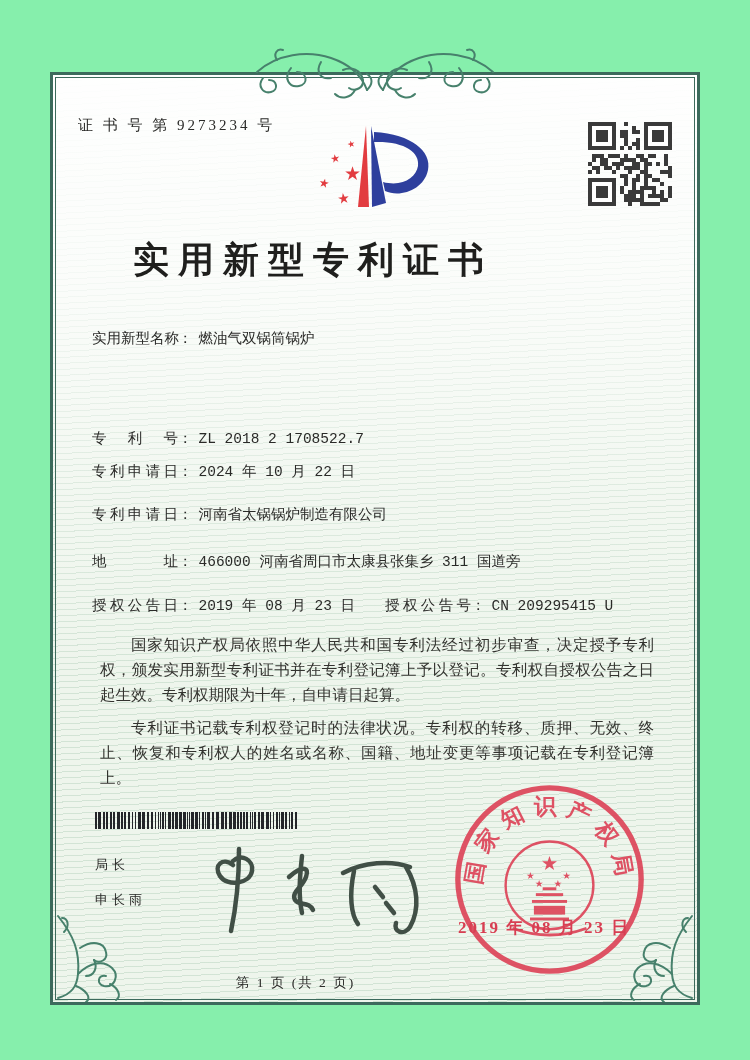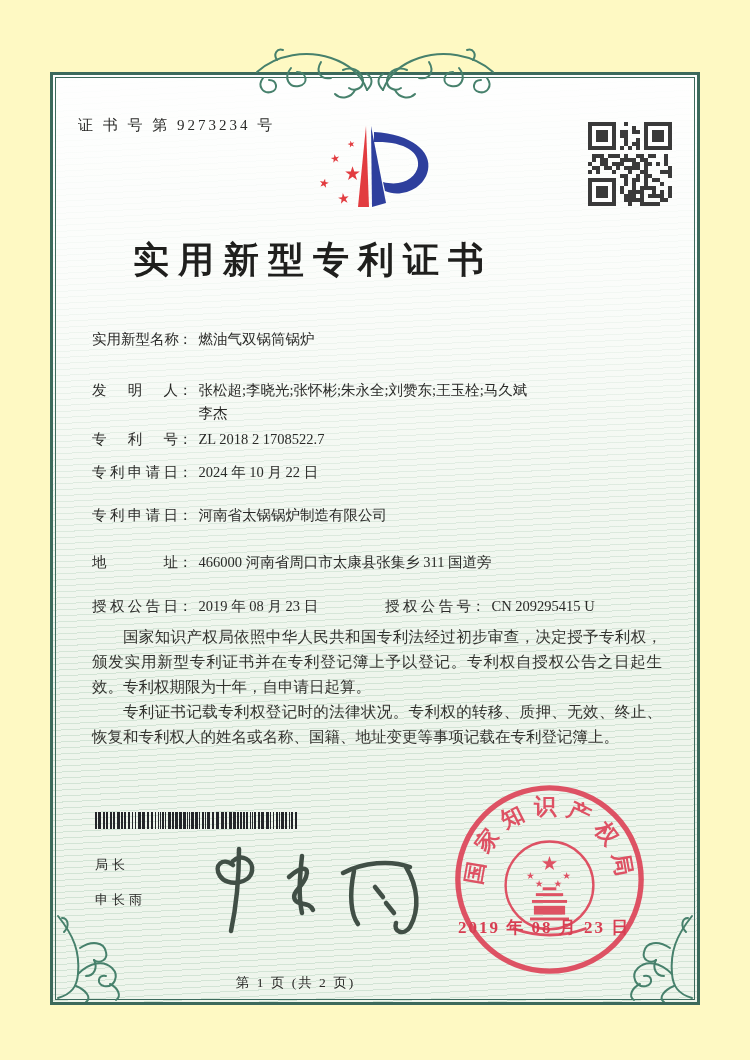--- a/index.html
+++ b/index.html
@@ -1,34 +1,34 @@
 <!DOCTYPE html>
 <html><head>
 <meta charset="utf-8">
 <style>
   html,body{margin:0;padding:0;}
-  .page{position:relative;width:750px;height:1060px;background:#fef9c3;
+  .page{position:relative;width:750px;height:1060px;background:#86efac;
         font-family:"Liberation Serif","DejaVu Serif",serif;color:#2a2a28;overflow:hidden;}
   
   .frame{position:absolute;left:50px;top:72px;width:650px;height:933px;box-sizing:border-box;
          border:3px solid #3c6a5c;
          background:
            linear-gradient(180deg, rgba(255,255,255,.96) 0%, rgba(255,255,255,.75) 22%, rgba(255,255,255,.25) 45%, rgba(255,255,255,0) 65%),
            repeating-linear-gradient(177deg, rgba(137,182,152,.28) 0 1px, rgba(137,182,152,0) 1px 6px),
            #eef5ec;}
   .frame::before{content:"";position:absolute;inset:2px;border:1px solid #3c6a5c;pointer-events:none;}
   .abs{position:absolute;}
   
   .certno{left:78px;top:116px;font-size:15px;letter-spacing:3px;}
   .title{left:0;top:236px;width:626px;text-align:center;font-size:36px;font-weight:600;letter-spacing:9px;color:#1f1f1d;}
-  .frow{left:92px;font-size:14.5px;line-height:23px;white-space:nowrap;}
+  .frow{left:92px;font-size:14.5px;line-height:23px;white-space:nowrap;font-family:Liberation Mono, monospace;}
   .flabel{display:inline-block;width:86px;text-align:justify;text-align-last:justify;vertical-align:top;}
   .fvalue{display:inline-block;margin-left:6px;white-space:pre-line;vertical-align:top;}
   .paras{left:92px;top:624px;width:570px;font-size:15.5px;line-height:25px;text-align:justify;color:#33332f;}
-  .paras p{margin:0;text-indent:2em;}
+  .paras p{margin:8px;text-indent:2em;}
   .sig{font-size:13px;letter-spacing:4px;}
   .footerpage{left:0;top:974px;width:591px;text-align:center;font-size:13.5px;letter-spacing:2px;}
   .backnote{left:0;top:1074px;width:750px;text-align:center;font-size:16px;letter-spacing:4px;color:#3a3a36;}
   .sealdate{left:458px;top:916px;font-size:17px;letter-spacing:2px;color:#d83e52;font-weight:600;z-index:6;}
   svg{display:block;}
   .seal-svg{opacity:.9;z-index:5;}
 </style>
 </head>
 <body>
 
@@ -224,24 +224,20 @@
       <rect x="0" y="56" width="28" height="28" fill="#3a3a3a"></rect>
       <rect x="4" y="60" width="20" height="20" fill="#fff"></rect>
       <rect x="8" y="64" width="12" height="12" fill="#3a3a3a"></rect>
     </svg>
 
   <div class="abs title">实用新型专利证书</div>
 
   <div class="abs frow" style="top:328px">
     <span class="flabel">实用新型名称</span><span>：</span><span class="fvalue">燃油气双锅筒锅炉</span>
   </div>
-  <div class="abs frow" style="top:379px">
-    <span class="flabel">发明人</span><span>：</span><span class="fvalue">张松超;李晓光;张怀彬;朱永全;刘赞东;王玉栓;马久斌
-李杰</span>
-  </div>
   <div class="abs frow" style="top:428px">
     <span class="flabel">专利号</span><span>：</span><span class="fvalue">ZL 2018 2 1708522.7</span>
   </div>
   <div class="abs frow" style="top:461px">
     <span class="flabel">专利申请日</span><span>：</span><span class="fvalue">2024 年 10 月 22 日</span>
   </div>
   <div class="abs frow" style="top:504px">
     <span class="flabel">专利申请日</span><span>：</span><span class="fvalue">河南省太锅锅炉制造有限公司</span>
   </div>
   <div class="abs frow" style="top:551px">

